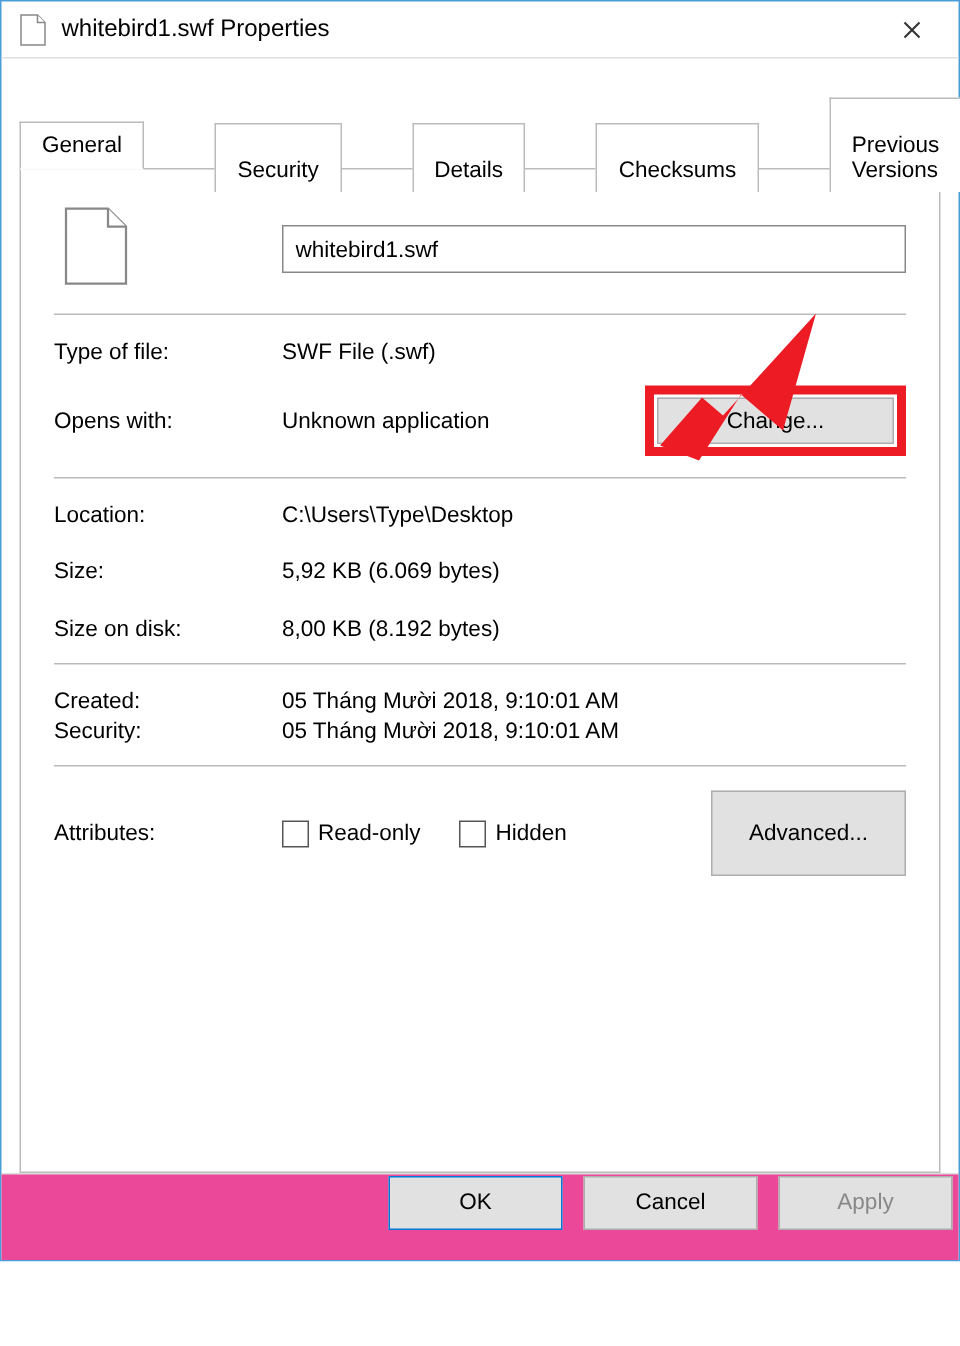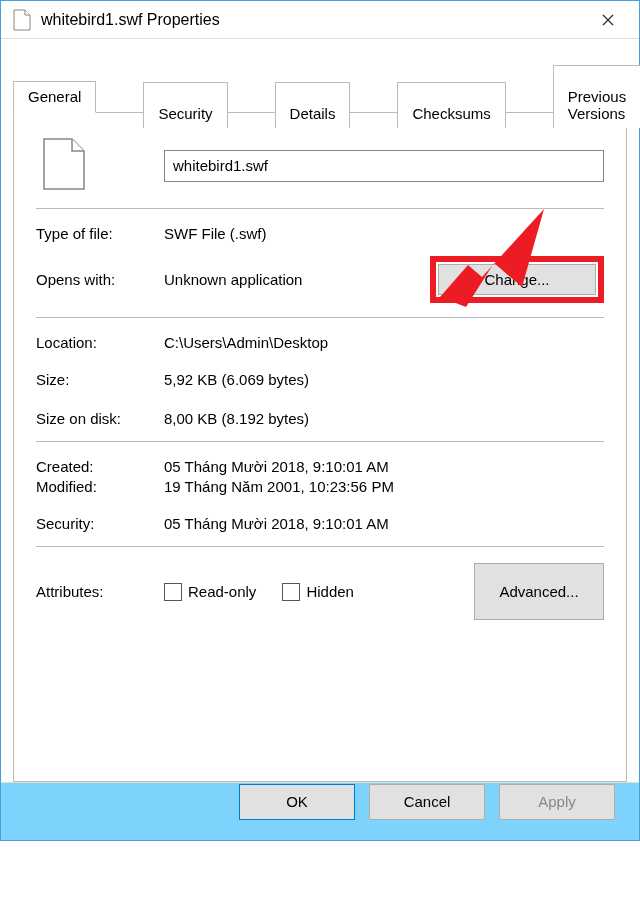--- a/index.html
+++ b/index.html
@@ -86,20 +86,21 @@
     flex: 1;
     background: #fff;
     padding: 24px 22px 10px 22px;
     position: relative;
     overflow: hidden;
   }
   .row {
     display: flex;
     align-items: center;
     margin-bottom: 10px;
+    gap: 24px;
   }
   .row .label {
     width: 128px;
     flex: 0 0 128px;
   }
   .row .value {
     flex: 1;
   }
   .file-icon-big {
     width: 44px;
@@ -172,23 +173,23 @@
     margin-left: auto;
     min-width: 130px;
   }
   .footer {
     height: 58px;
     border-top: 1px solid #ddd;
     display: flex;
     align-items: center;
     justify-content: flex-end;
     gap: 14px;
-    padding: 0 24px;
+    padding: 0 4px;
     overflow: hidden;
-    background: #7dd3fc;
+    background: #ec4899;
   }
   .footer .btn {
     min-width: 116px;
     height: 36px;
     padding: 0;
     line-height: 34px;
   }
   .footer .btn.clip-top {
     position: relative;
     top: -10px;
@@ -266,44 +267,40 @@
         <div>Unknown application</div>
         <span class="change-highlight">
           <button class="btn">Change...</button>
         </span>
       </div>
 
       <hr class="sep">
 
       <div class="row" style="margin-bottom:20px;">
         <div class="label">Location:</div>
-        <div class="value">C:\Users\Admin\Desktop</div>
+        <div class="value">C:\Users\Type\Desktop</div>
       </div>
 
       <div class="row" style="margin-bottom:20px;">
         <div class="label">Size:</div>
         <div class="value">5,92 KB (6.069 bytes)</div>
       </div>
 
       <div class="row" style="margin-bottom:10px;margin-top:22px;">
         <div class="label">Size on disk:</div>
         <div class="value">8,00 KB (8.192 bytes)</div>
       </div>
 
       <hr class="sep">
 
       <div class="row" style="margin-bottom:3px;">
         <div class="label">Created:</div>
         <div class="value">05 Tháng Mười 2018, 9:10:01 AM</div>
       </div>
 
-      <div class="row" style="margin-bottom:20px;">
-        <div class="label">Modified:</div>
-        <div class="value">19 Tháng Năm 2001, 10:23:56 PM</div>
-      </div>
 
       <div class="row" style="margin-bottom:10px;">
         <div class="label">Security:</div>
         <div class="value">05 Tháng Mười 2018, 9:10:01 AM</div>
       </div>
 
       <hr class="sep">
 
       <div class="row attr-row" style="margin-bottom:10px;">
         <div class="label">Attributes:</div>

